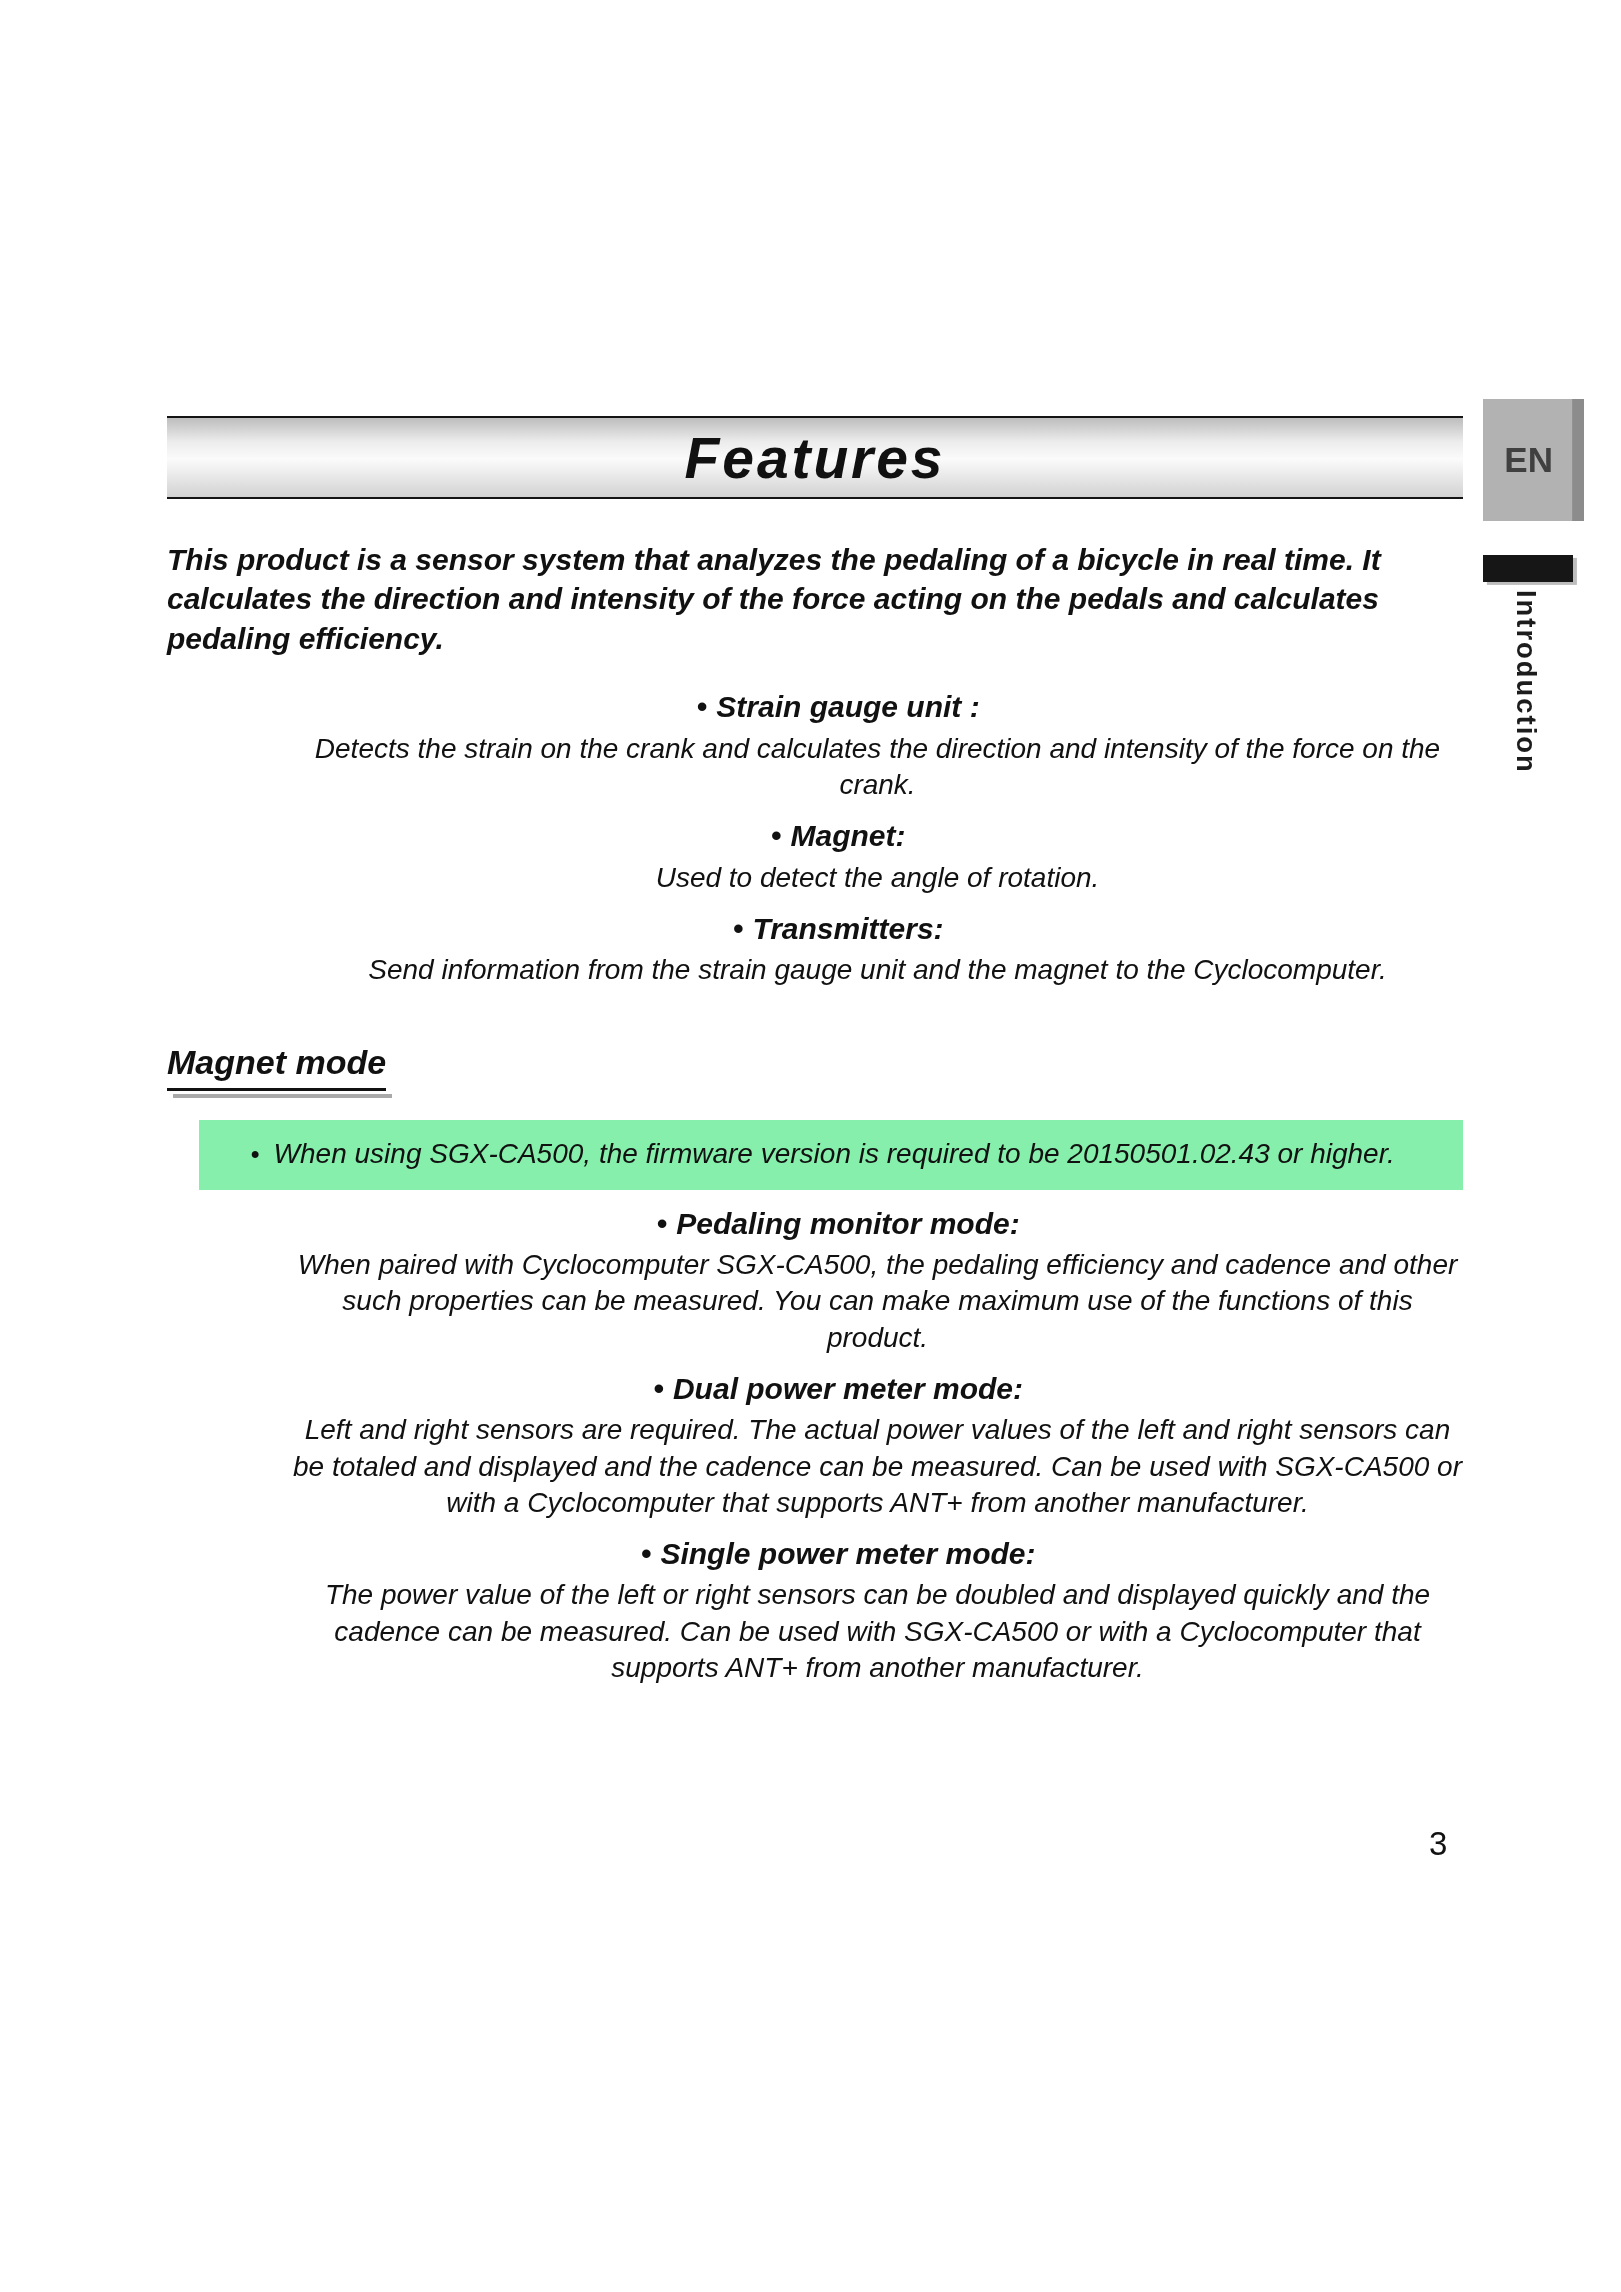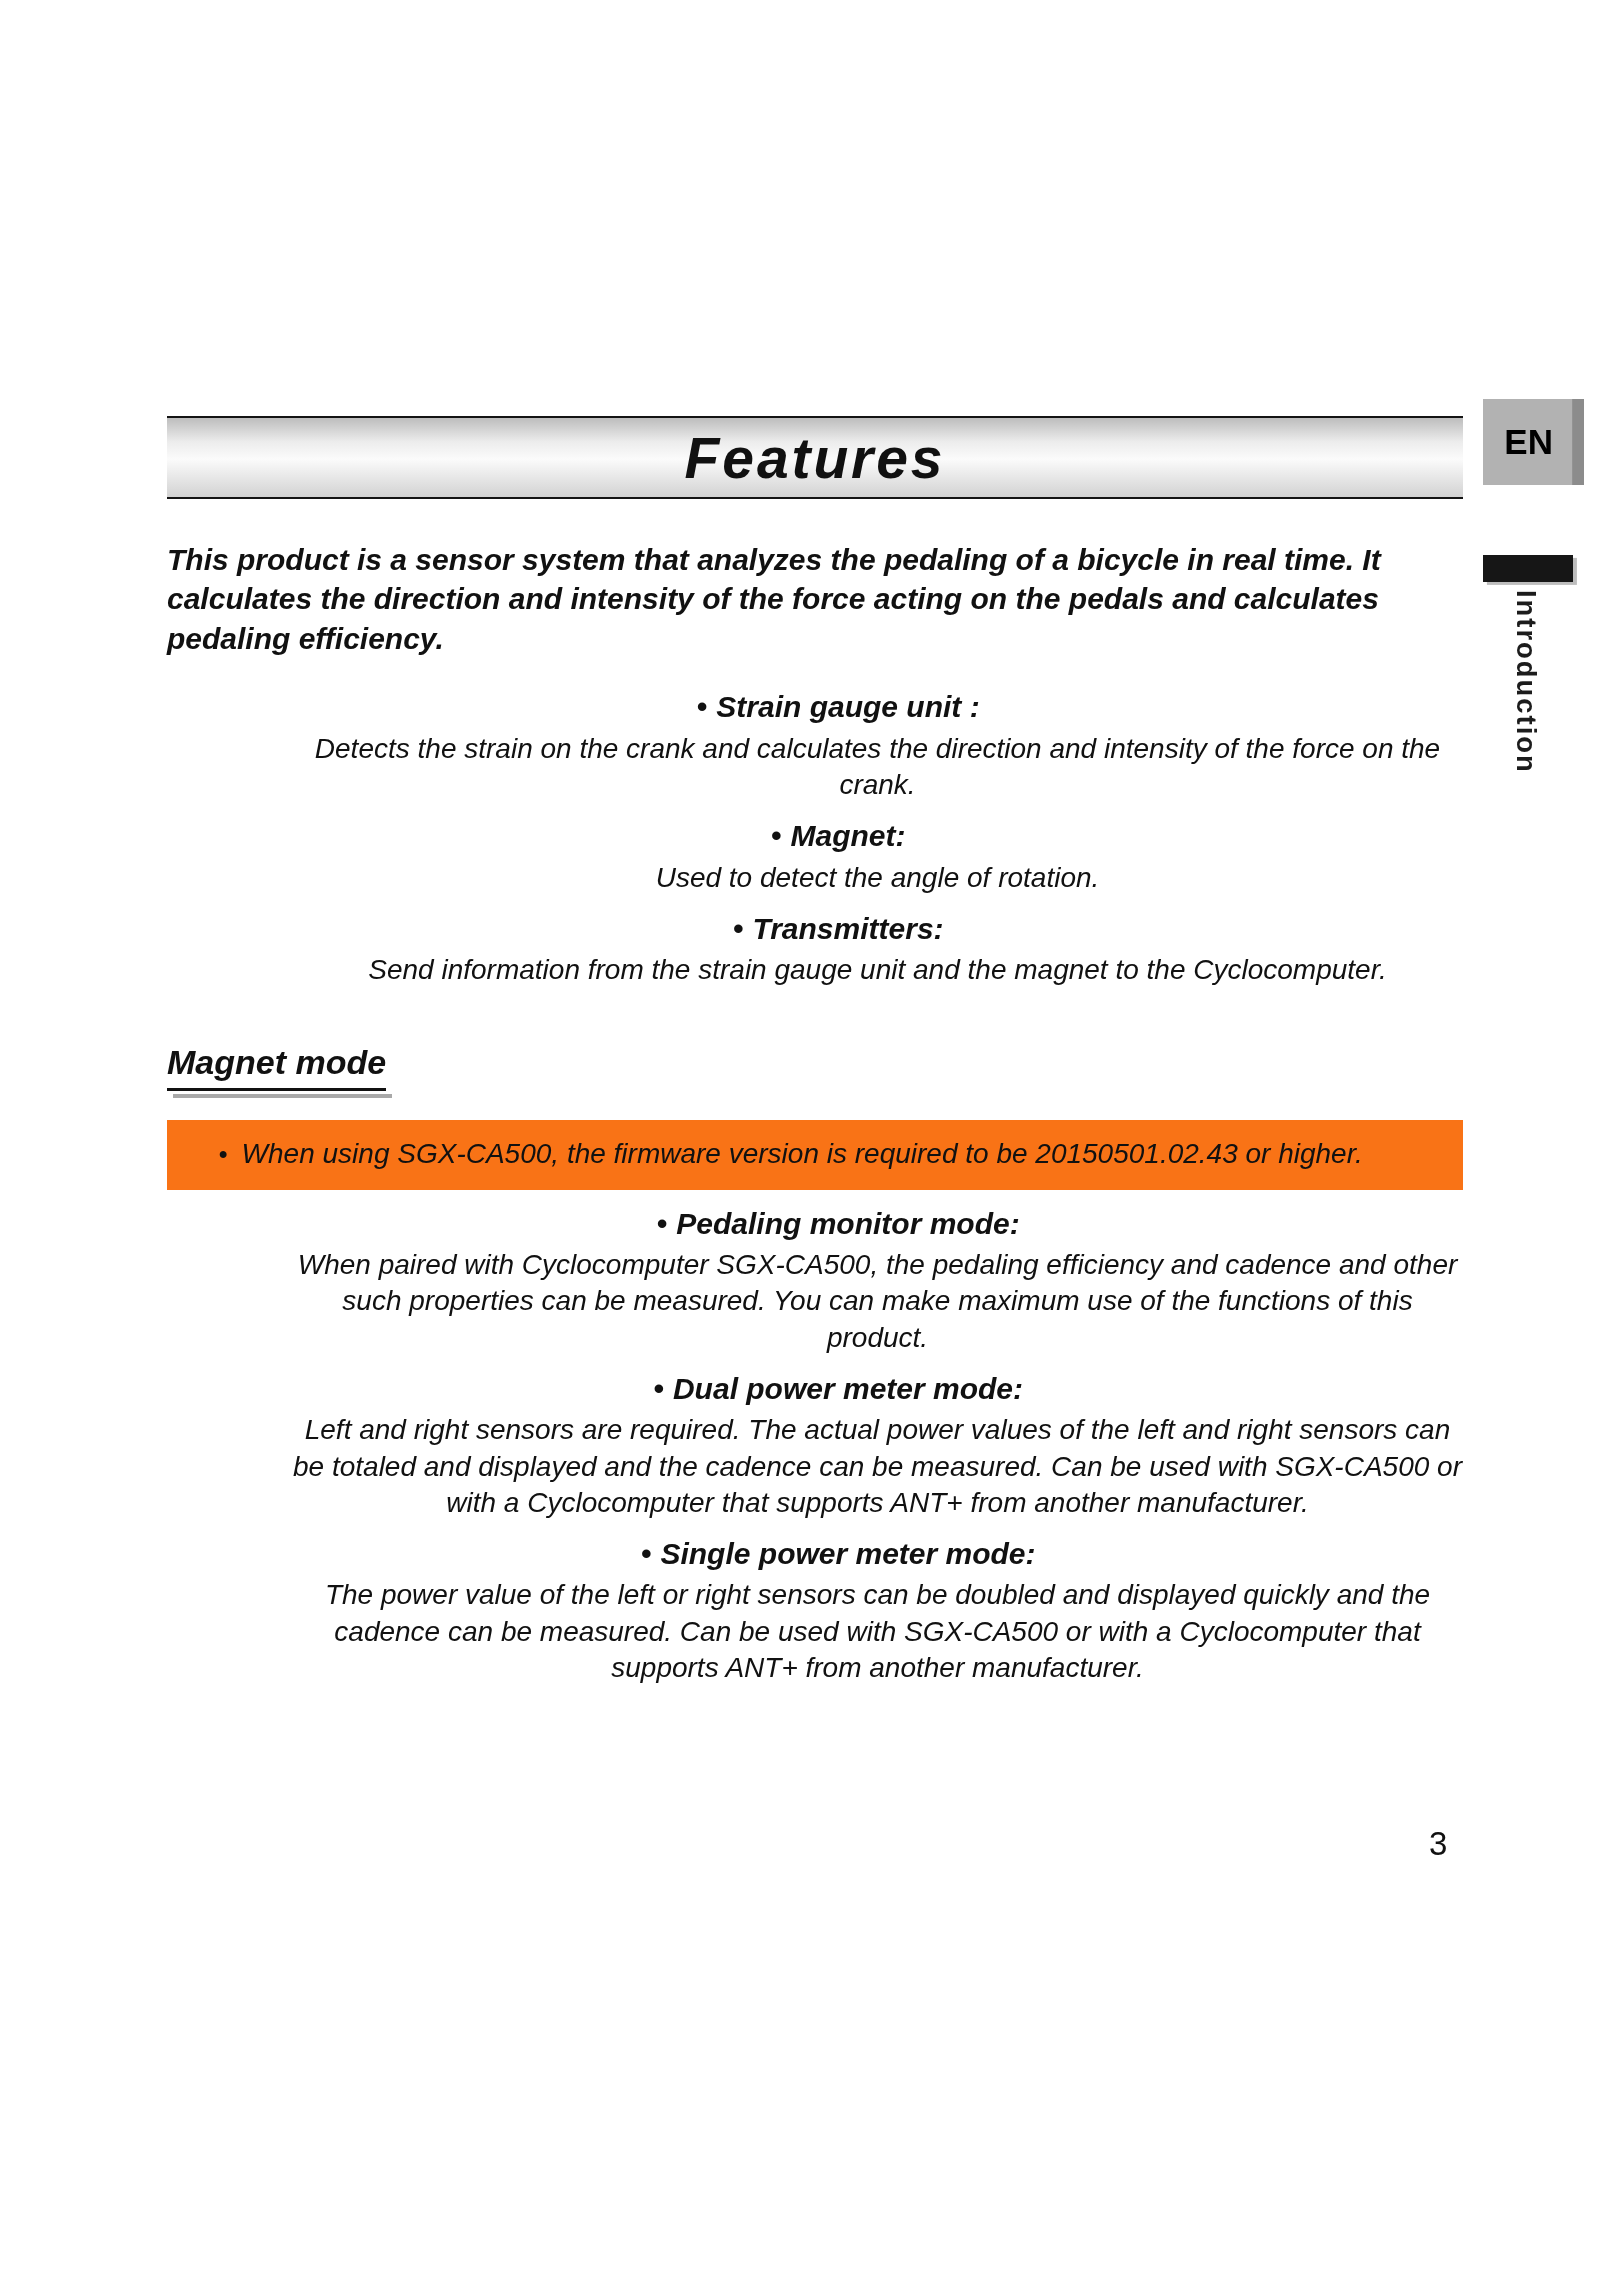--- a/index.html
+++ b/index.html
@@ -90,49 +90,50 @@
   .desc {
     font-size: 28px;
     line-height: 1.3;
     padding-left: 125px;
     margin-top: 4.9px;
   }
 
   
   .note-box {
     margin-top: 29px;
-    background: #f97316;
+    background: #86efac;
     padding: 14.7px 23.5px 16.7px 23.5px;
+    margin-left: 32px;
   }
   .note-line {
     font-size: 28px;
     line-height: 1.35;
     padding-left: 61px;
     text-indent: -33px;
   }
   .note-line::before {
     content: "\2022\00a0\00a0";
     font-size: 25.5px;
   }
 
   
   .en-tab {
     position: absolute;
     left: 1483px;
     top: 399px;
     width: 101px;
-    height: 86px;
+    height: 122px;
     background: #b2b2b2;
     box-shadow: inset -11.8px 0 0 #8c8c8c;
     display: flex;
     align-items: center;
     justify-content: center;
     font-size: 35px;
     font-weight: bold;
-    color: #000000;
+    color: #404040;
     padding-right: 9.8px;
   }
   .side-black-bar {
     position: absolute;
     left: 1483px;
     top: 555px;
     width: 90px;
     height: 26.5px;
     background: #161616;
     box-shadow: 3.9px 2.9px 0 #bdbdbd;

